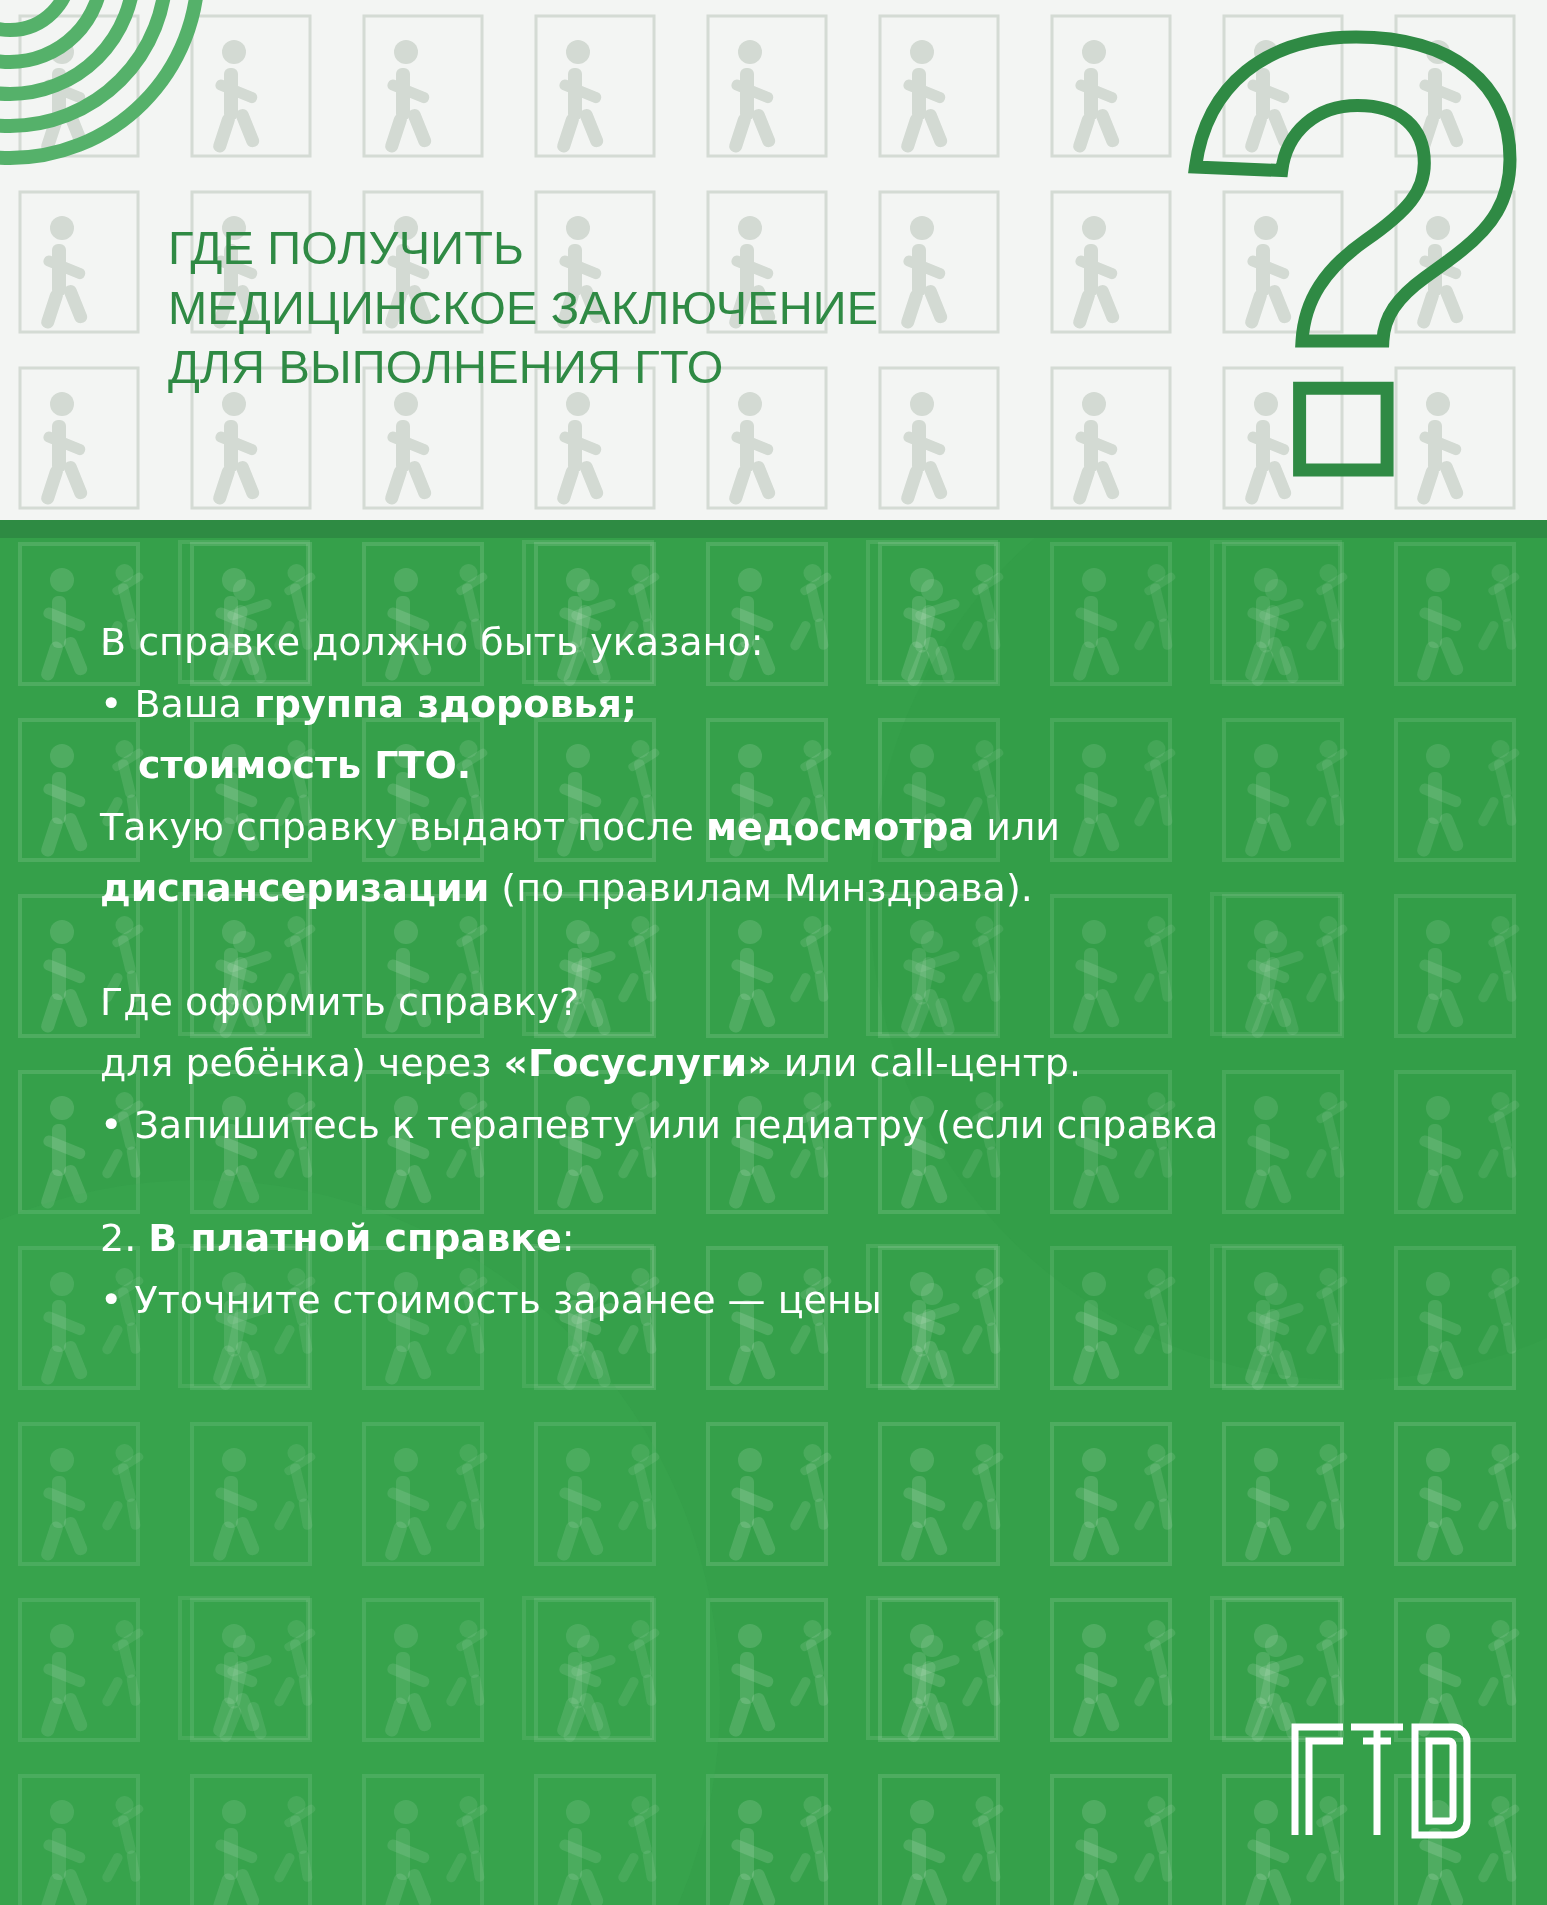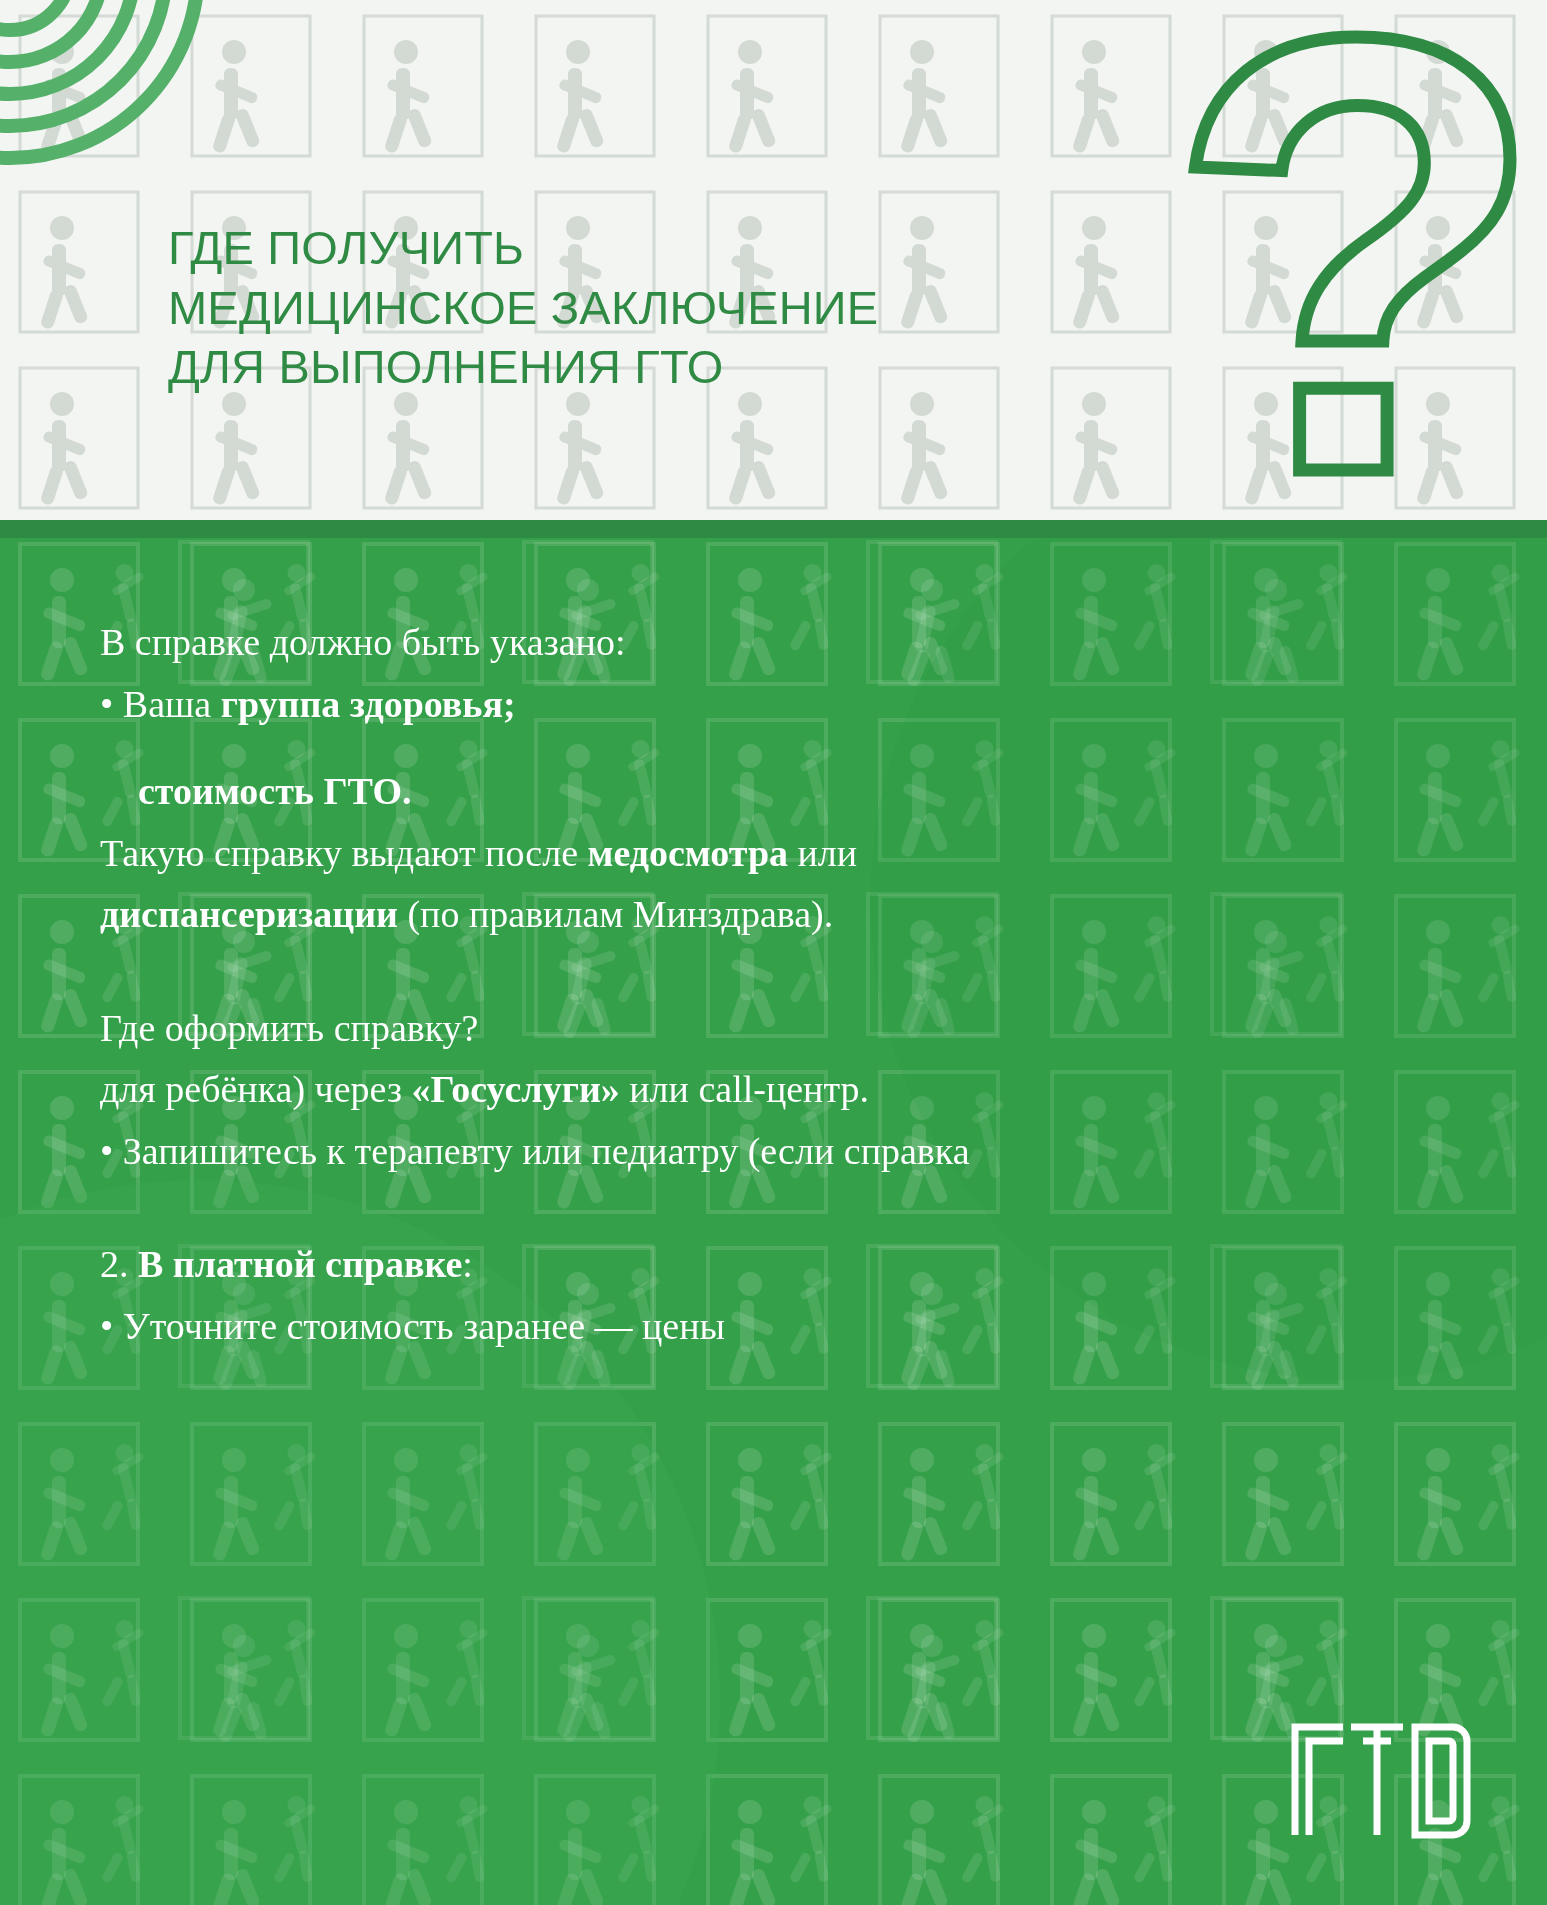--- a/index.html
+++ b/index.html
@@ -89,28 +89,26 @@
     left: 100px;
     top: 612px;
     width: 1330px;
     color: #ffffff;
     font-size: 38px;
     line-height: 1.62;
     font-family: "DejaVu Sans", sans-serif;
   }
   .body-copy p {
     margin: 0;
-    font-family: Liberation Serif, serif;
   }
   .body-copy .spacer {
     height: 52px;
   }
   .body-copy b {
     font-weight: bold;
-    margin-top: 26px;
   }
   .indent {
     display: block;
   }
 
   
   .gto-logo {
     position: absolute;
     right: 72px;
     bottom: 62px;

